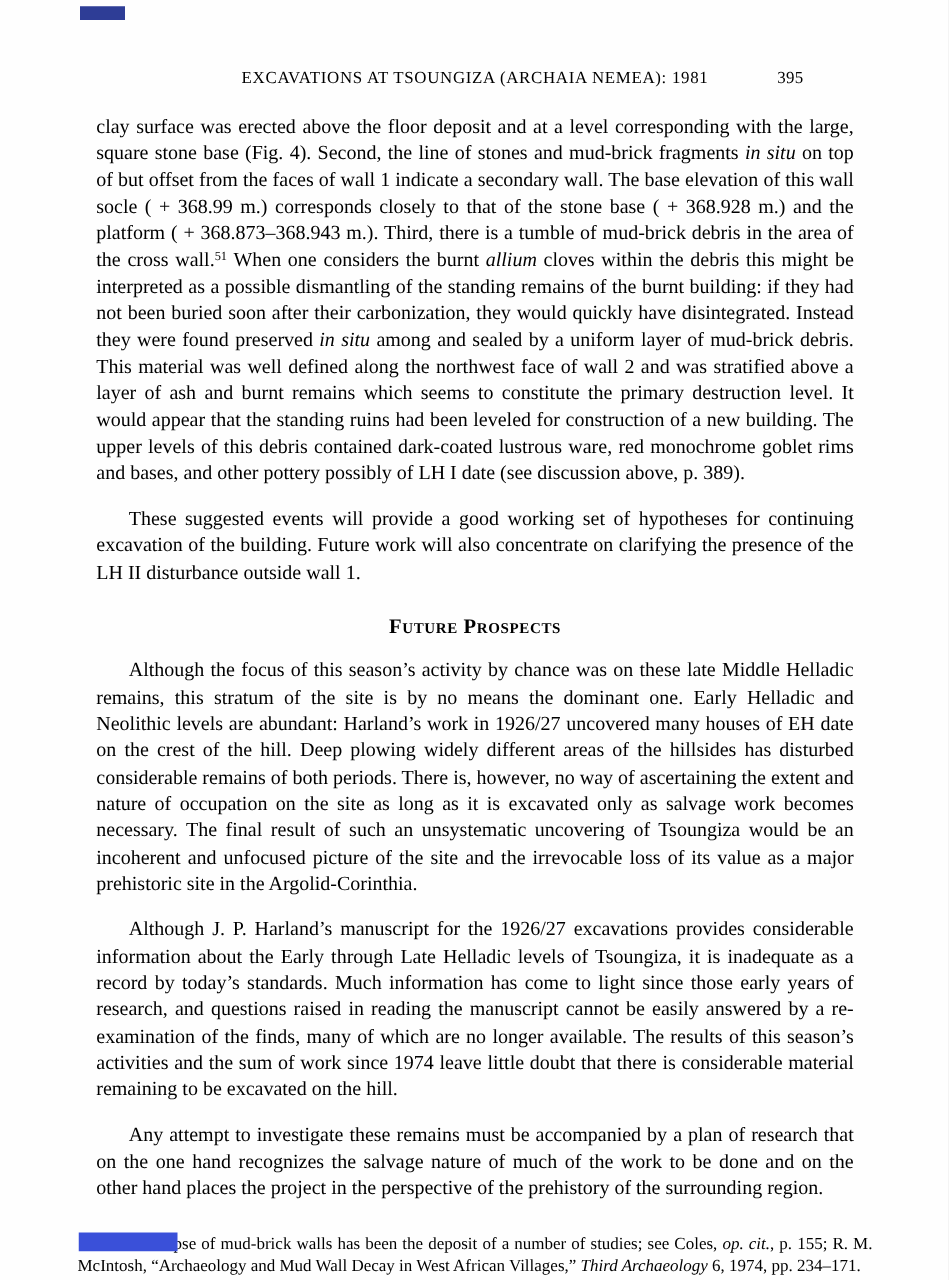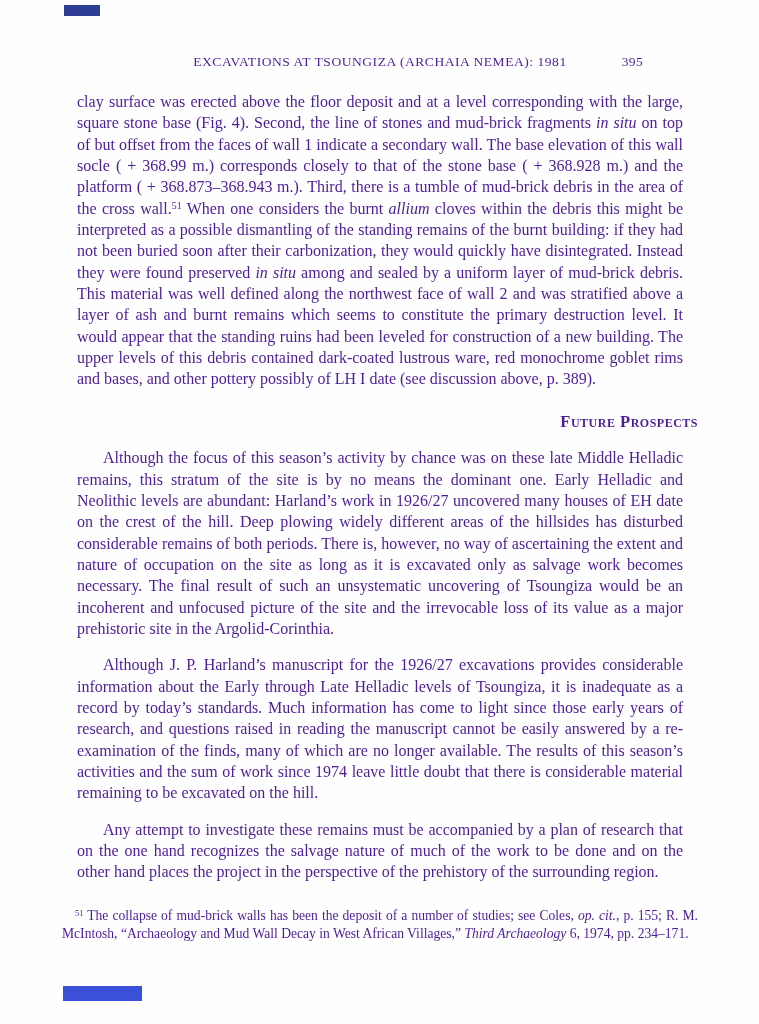--- a/index.html
+++ b/index.html
@@ -2,21 +2,21 @@
 <html><head>
 <meta charset="utf-8">
 <style>
   html, body { margin: 0; padding: 0; background: #e8e8e8; }
   .page {
     position: relative;
     width: 759px;
     height: 1024px;
     background: #fefefe;
     font-family: "Liberation Serif", serif;
-    color: #4c1d95;
+    color: #000000;
     overflow: hidden;
     margin: 0 auto;
   }
   .content {
     position: absolute;
     left: 62px;
     top: 54px;
     width: 636px;
   }
   .running-head {
@@ -35,21 +35,21 @@
     line-height: 21.35px;
     text-align: justify;
   }
   .body-text p { margin: 15px; text-indent: 26px; }
   .body-text p.no-indent { text-indent: 0; }
   .section-heading {
     font-variant: small-caps;
     font-size: 16.5px;
     letter-spacing: 0.5px;
     margin: 21px 0 6px 0;
-    text-align: right;
+    text-align: center;
     text-indent: 0;
   }
   .footnote {
     margin-top: 24px;
     font-size: 13.6px;
     line-height: 18.7px;
     text-align: justify;
     text-indent: 13px;
   }
   .it { font-style: italic; }
@@ -75,20 +75,21 @@
 
     <header class="running-head">
       <span class="title">EXCAVATIONS AT TSOUNGIZA (ARCHAIA NEMEA): 1981</span>
       <span class="pageno">395</span>
     </header>
 
     <div class="body-text">
 
       <p class="no-indent"><span>clay surface was erected above the floor deposit and at a level corresponding with the large, square stone base (Fig. 4). Second, the line of stones and mud-brick fragments </span><span class="it">in situ</span><span> on top of but offset from the faces of wall 1 indicate a secondary wall. The base elevation of this wall socle ( + 368.99 m.) corresponds closely to that of the stone base ( + 368.928 m.) and the platform ( + 368.873–368.943 m.). Third, there is a tumble of mud-brick debris in the area of the cross wall.</span><sup>51</sup><span> When one considers the burnt </span><span class="it">allium</span><span> cloves within the debris this might be interpreted as a possible dismantling of the standing remains of the burnt building: if they had not been buried soon after their carbonization, they would quickly have disintegrated. Instead they were found preserved </span><span class="it">in situ</span><span> among and sealed by a uniform layer of mud-brick debris. This material was well defined along the northwest face of wall 2 and was stratified above a layer of ash and burnt remains which seems to constitute the primary destruction level. It would appear that the standing ruins had been leveled for construction of a new building. The upper levels of this debris contained dark-coated lustrous ware, red monochrome goblet rims and bases, and other pottery possibly of LH I date (see discussion above, p. 389).</span></p>
 
+      <p><span>These suggested events will provide a good working set of hypotheses for continuing excavation of the building. Future work will also concentrate on clarifying the presence of the LH II disturbance outside wall 1.</span></p>
 
       <h2 class="section-heading">Future Prospects</h2>
 
       <p><span>Although the focus of this season’s activity by chance was on these late Middle Helladic remains, this stratum of the site is by no means the dominant one. Early Helladic and Neolithic levels are abundant: Harland’s work in 1926/27 uncovered many houses of EH date on the crest of the hill. Deep plowing widely different areas of the hillsides has disturbed considerable remains of both periods. There is, however, no way of ascertaining the extent and nature of occupation on the site as long as it is excavated only as salvage work becomes necessary. The final result of such an unsystematic uncovering of Tsoungiza would be an incoherent and unfocused picture of the site and the irrevocable loss of its value as a major prehistoric site in the Argolid-Corinthia.</span></p>
 
       <p><span>Although J. P. Harland’s manuscript for the 1926/27 excavations provides considerable information about the Early through Late Helladic levels of Tsoungiza, it is inadequate as a record by today’s standards. Much information has come to light since those early years of research, and questions raised in reading the manuscript cannot be easily answered by a re-examination of the finds, many of which are no longer available. The results of this season’s activities and the sum of work since 1974 leave little doubt that there is considerable material remaining to be excavated on the hill.</span></p>
 
       <p><span>Any attempt to investigate these remains must be accompanied by a plan of research that on the one hand recognizes the salvage nature of much of the work to be done and on the other hand places the project in the perspective of the prehistory of the surrounding region.</span></p>
 
       <div class="footnote"><sup>51</sup><span> The collapse of mud-brick walls has been the deposit of a number of studies; see Coles, </span><span class="it">op. cit.</span><span>, p. 155; R. M. McIntosh, “Archaeology and Mud Wall Decay in West African Villages,” </span><span class="it">Third Archaeology</span><span> 6, 1974, pp. 234–171.</span></div>

